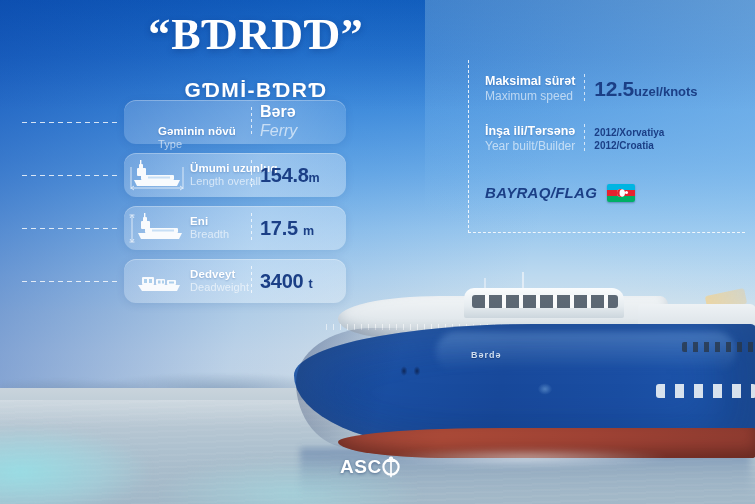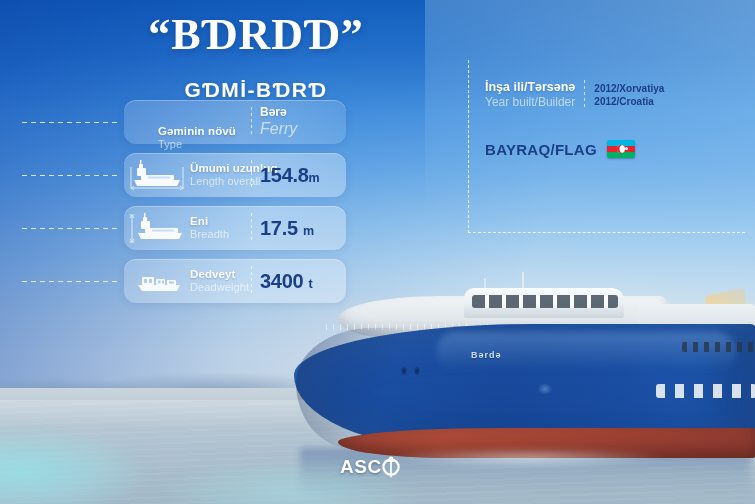--- a/index.html
+++ b/index.html
@@ -321,21 +321,21 @@
     background-repeat: repeat-y;
     margin: 0 8px 0 2px;
   }
   .spec-value {
     flex: 0 0 auto;
     padding-right: 10px;
     text-align: left;
     min-width: 76px;
   }
   .spec-value-az {
-    font-size: 12px;
+    font-size: 16px;
     font-weight: bold;
     color: #ffffff;
     line-height: 1.12;
     text-shadow: 0 1px 2px rgba(12,56,130,0.3);
   }
   .spec-value-en {
     font-size: 16px;
     color: rgba(255,255,255,0.62);
     line-height: 1.2;
     font-style: italic;
@@ -415,22 +415,23 @@
   .rb-speed-val .unit { font-size: 13px; letter-spacing: 0; }
   .rb-built {
     font-size: 10px;
     font-weight: bold;
     color: #1b3f86;
     line-height: 1.35;
     white-space: nowrap;
   }
   .rb-flagrow {
     display: flex;
-    align-items: flex-end;
+    align-items: flex-start;
     padding-left: 16px;
+    font-style: italic;
   }
   .rb-flag-label {
     font-size: 15px;
     font-weight: bold;
     color: #1b3f86;
     letter-spacing: 0.3px;
   }
   .flag {
     width: 28px; height: 18px;
     margin-left: 10px;
@@ -619,20 +620,28 @@
       <div class="spec-divider"></div>
       <div class="spec-value">
         <div class="spec-value-num"><span>3400</span> <span class="unit">t</span></div>
       </div>
     </div>
 
   </div>
 
   <div class="rightblock">
 
+    <div class="rb-row" style="padding-top:14px">
+      <div class="rb-labels">
+        <div class="rb-az">Maksimal sürət</div>
+        <div class="rb-en">Maximum speed</div>
+      </div>
+      <div class="rb-divider"></div>
+      <div class="rb-speed-val"><span>12.5</span><span class="unit">uzel/knots</span></div>
+    </div>
 
     <div class="rb-row" style="padding-top:20px">
       <div class="rb-labels">
         <div class="rb-az">İnşa ili/Tərsənə</div>
         <div class="rb-en">Year built/Builder</div>
       </div>
       <div class="rb-divider"></div>
       <div>
         <div class="rb-built">2012/Xorvatiya</div>
         <div class="rb-built">2012/Croatia</div>

